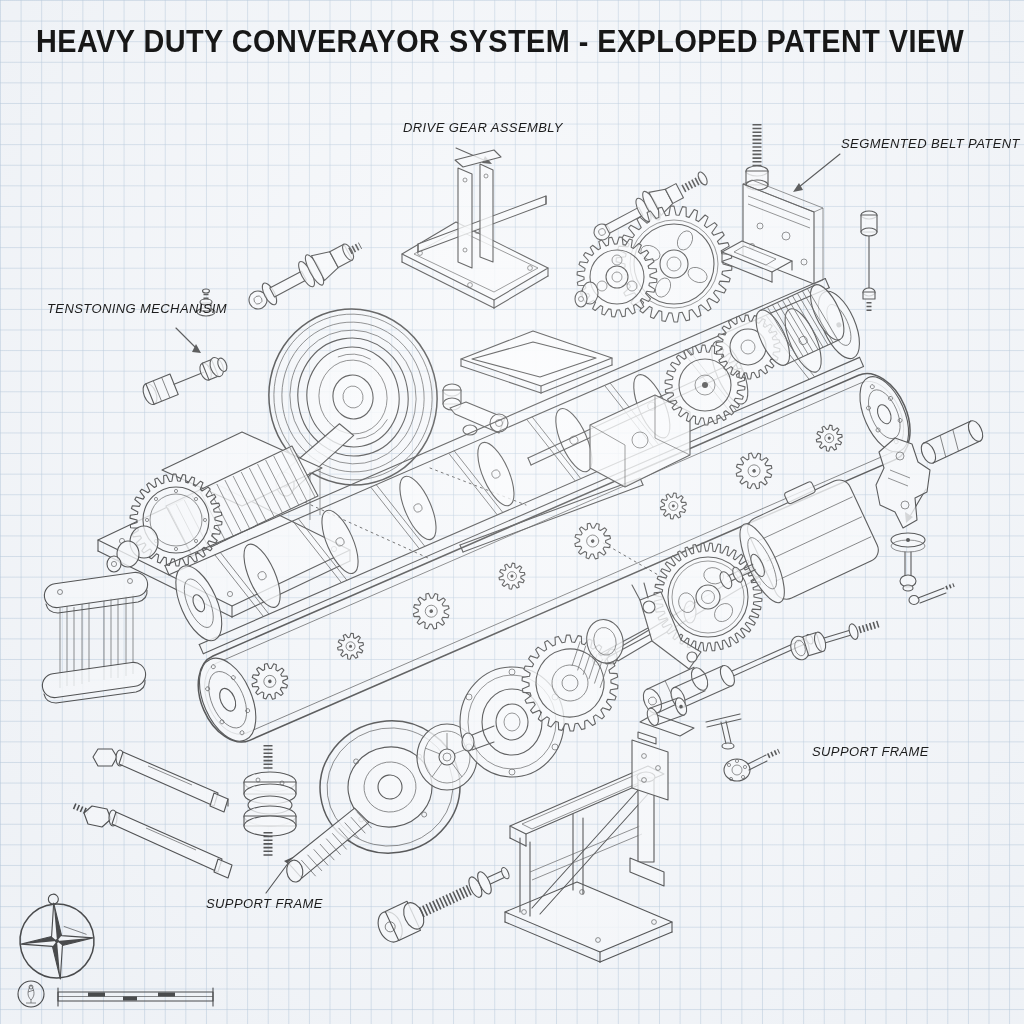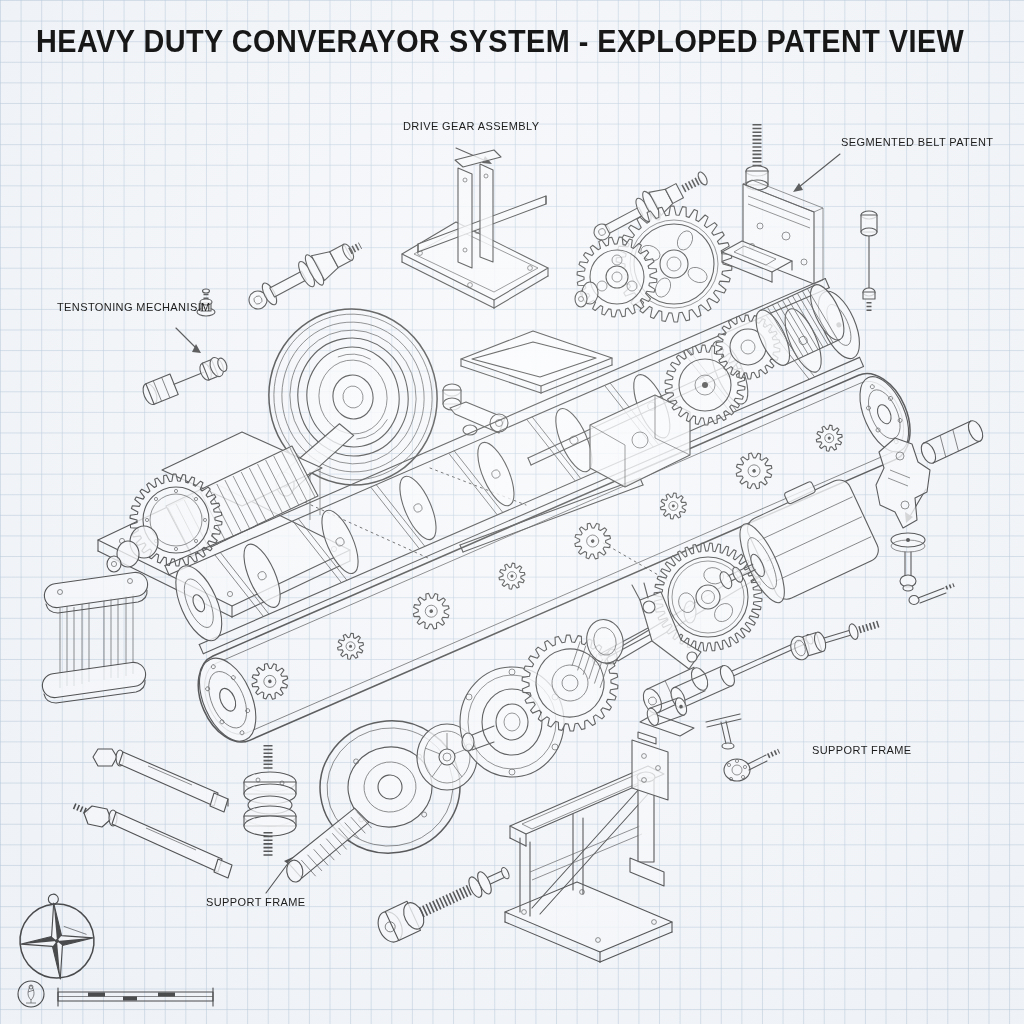--- a/index.html
+++ b/index.html
@@ -17,33 +17,33 @@
     background:radial-gradient(ellipse at 52% 40%, rgba(255,255,255,.35), rgba(210,218,228,.18) 85%);
   }
   svg{position:absolute;left:0;top:0;}
   .s{stroke:#2b2b2b;fill:none;stroke-width:1.1;stroke-linecap:round;stroke-linejoin:round;}
   .s2{stroke:#2b2b2b;fill:none;stroke-width:1.5;stroke-linecap:round;stroke-linejoin:round;}
   .thin{stroke:#3a3a3a;fill:none;stroke-width:.7;}
   .f{fill:rgba(250,251,253,.78);stroke:#2b2b2b;stroke-width:1.1;stroke-linejoin:round;}
   .k{fill:#2b2b2b;stroke:none;}
   .dash{stroke-dasharray:2 4;stroke-width:.9;}
   .thr{stroke:#2b2b2b;fill:none;stroke-dasharray:1.6 2.1;}
-  .lbl{position:absolute;color:#1c1c1c;font-size:11px;letter-spacing:.4px;white-space:nowrap;z-index:5;}
+  .lbl{position:absolute;color:#1c1c1c;font-size:13px;letter-spacing:.4px;white-space:nowrap;z-index:5;font-style:italic;}
   .ttl{position:absolute;left:36px;top:24px;color:#171717;font-size:31px;font-weight:700;
        letter-spacing:.5px;transform:scaleX(.93);transform-origin:left top;white-space:nowrap;z-index:5;}
 </style>
 </head>
 <body>
 
 <div class="canvas">
 
   <div class="ttl">HEAVY DUTY CONVERAYOR SYSTEM - EXPLOPED PATENT VIEW</div>
   <div class="lbl" style="left:403px;top:120px;">DRIVE GEAR ASSEMBLY</div>
   <div class="lbl" style="left:841px;top:136px;">SEGMENTED BELT PATENT</div>
-  <div class="lbl" style="left:57px;top:301px;text-align:right;">TENSTONING MECHANISIM</div>
+  <div class="lbl" style="left:47px;top:301px;text-align:right;">TENSTONING MECHANISIM</div>
   <div class="lbl" style="left:206px;top:896px;">SUPPORT FRAME</div>
   <div class="lbl" style="left:812px;top:744px;">SUPPORT FRAME</div>
 
   <svg width="1024" height="1024" viewBox="0 0 1024 1024">
 
     <g>
       <line class="s" x1="456" y1="148" x2="486" y2="161"></line>
         <polygon class="k" points="492,164 482,163 485,156"></polygon>
       <line class="s" x1="840" y1="154" x2="799" y2="187"></line>
         <polygon class="k" points="793,192 803,190 799,183"></polygon>

